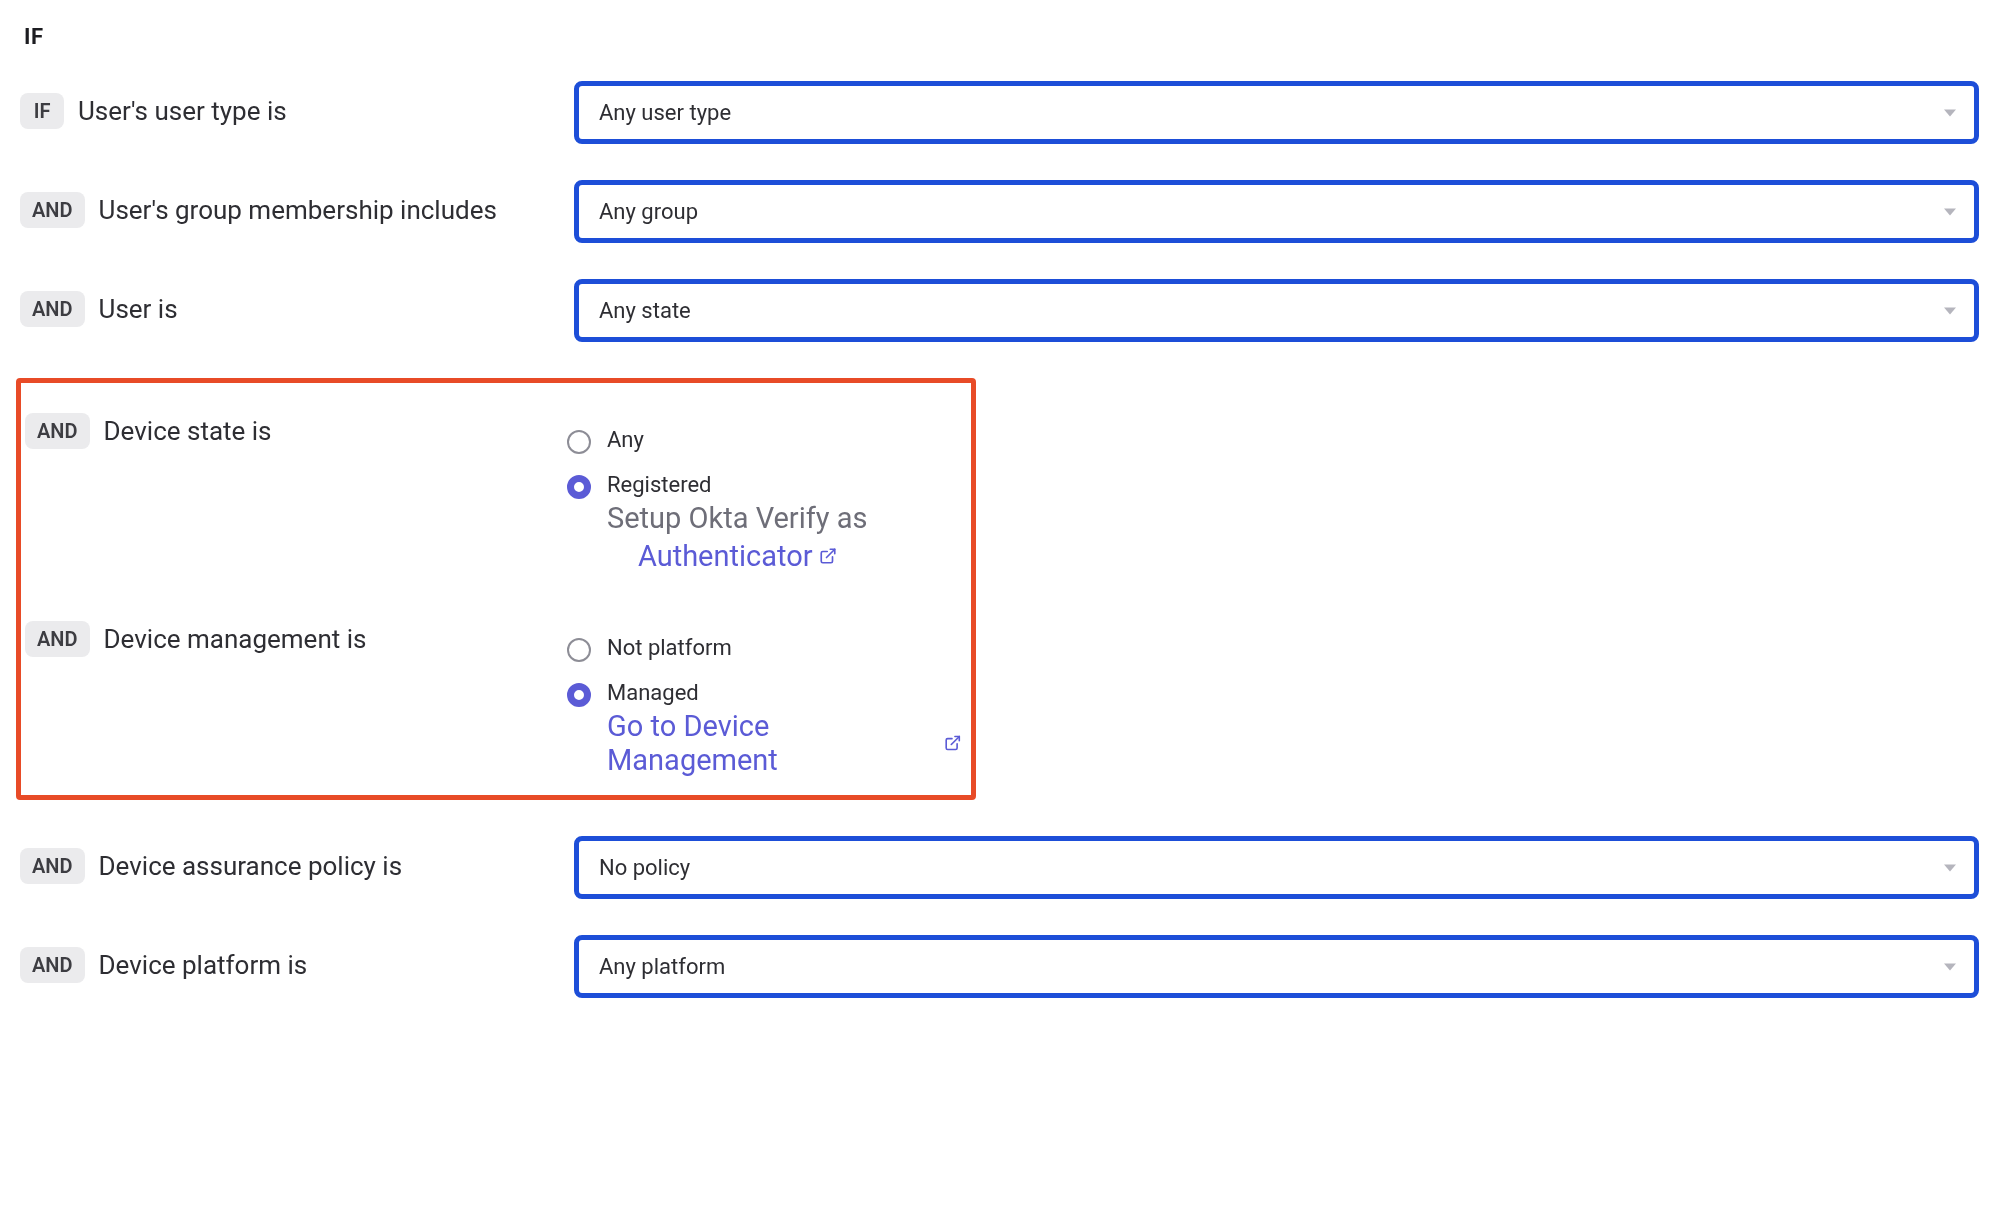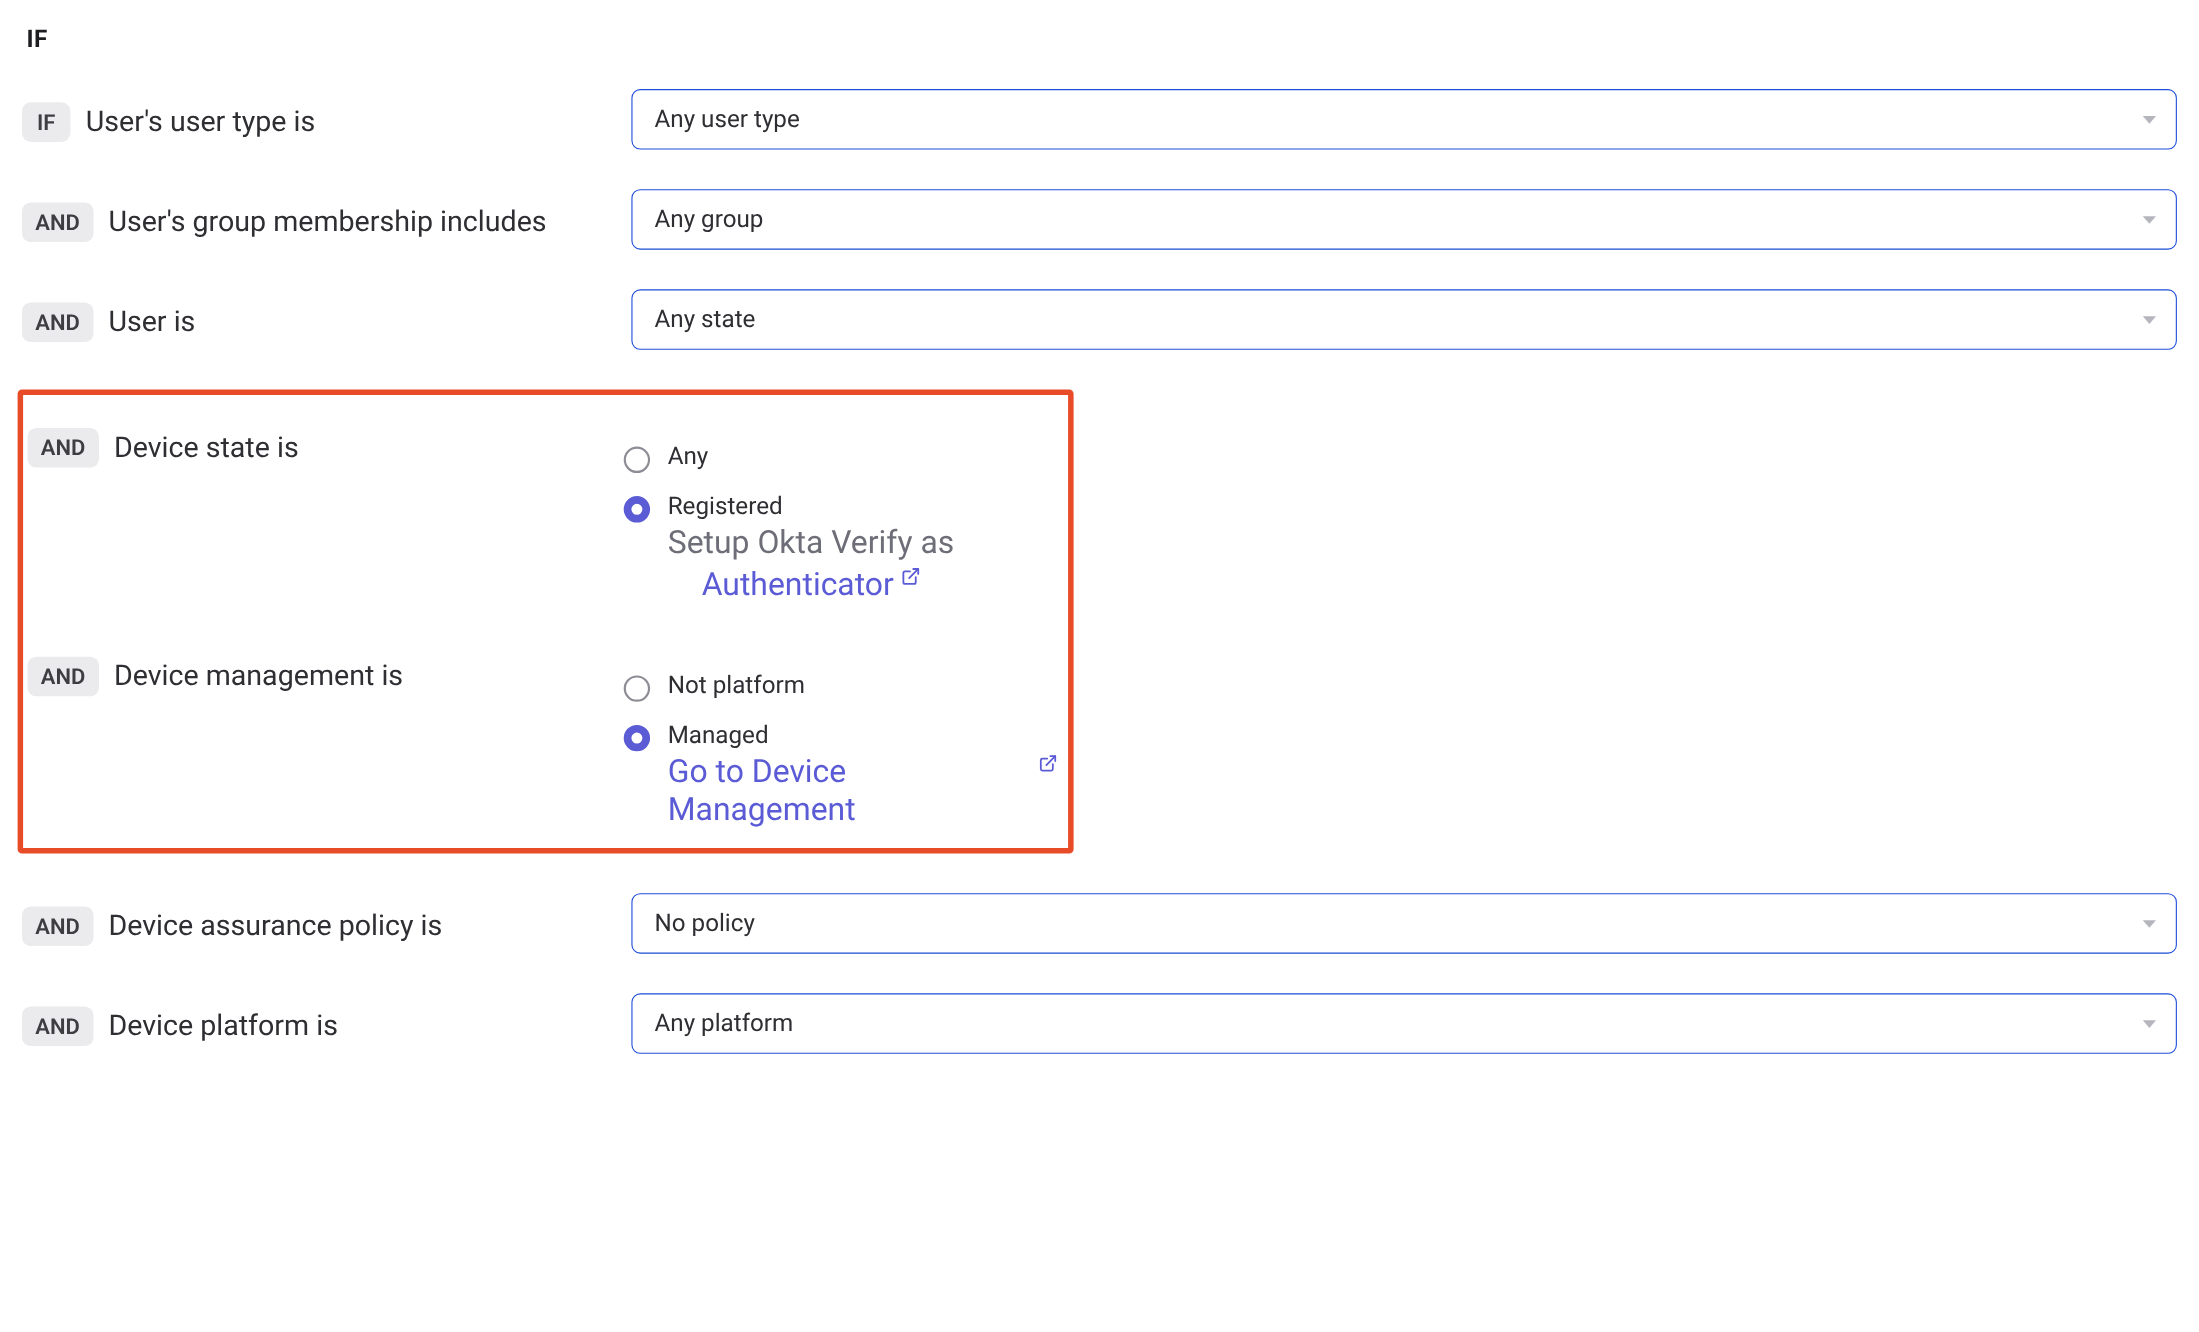--- a/index.html
+++ b/index.html
@@ -50,21 +50,21 @@
     }
     .label-text {
       color: #2e2e33;
       font-size: 26px;
     }
     .value-area {
       flex: 1;
     }
     .select-box {
       width: 100%;
-      border: 1px solid #1d4ed8;
+      border: 5px solid #1d4ed8;
       border-radius: 8px;
       padding: 14px 48px 14px 20px;
       font-size: 22px;
       color: #2e2e33;
       background: #ffffff;
       position: relative;
       cursor: pointer;
     }
     .select-box::after {
       content: "";
@@ -119,20 +119,21 @@
       display: flex;
       align-items: center;
       flex-wrap: wrap;
       gap: 4px;
       flex-direction: column;
     }
     .link {
       color: #5b5bd6;
       cursor: pointer;
       display: inline-flex;
+      align-items: center;
       gap: 6px;
     }
     .ext-icon {
       width: 18px;
       height: 18px;
       display: inline-block;
     }
     .highlight-box {
       border: 5px solid #e84b27;
       border-radius: 4px;

